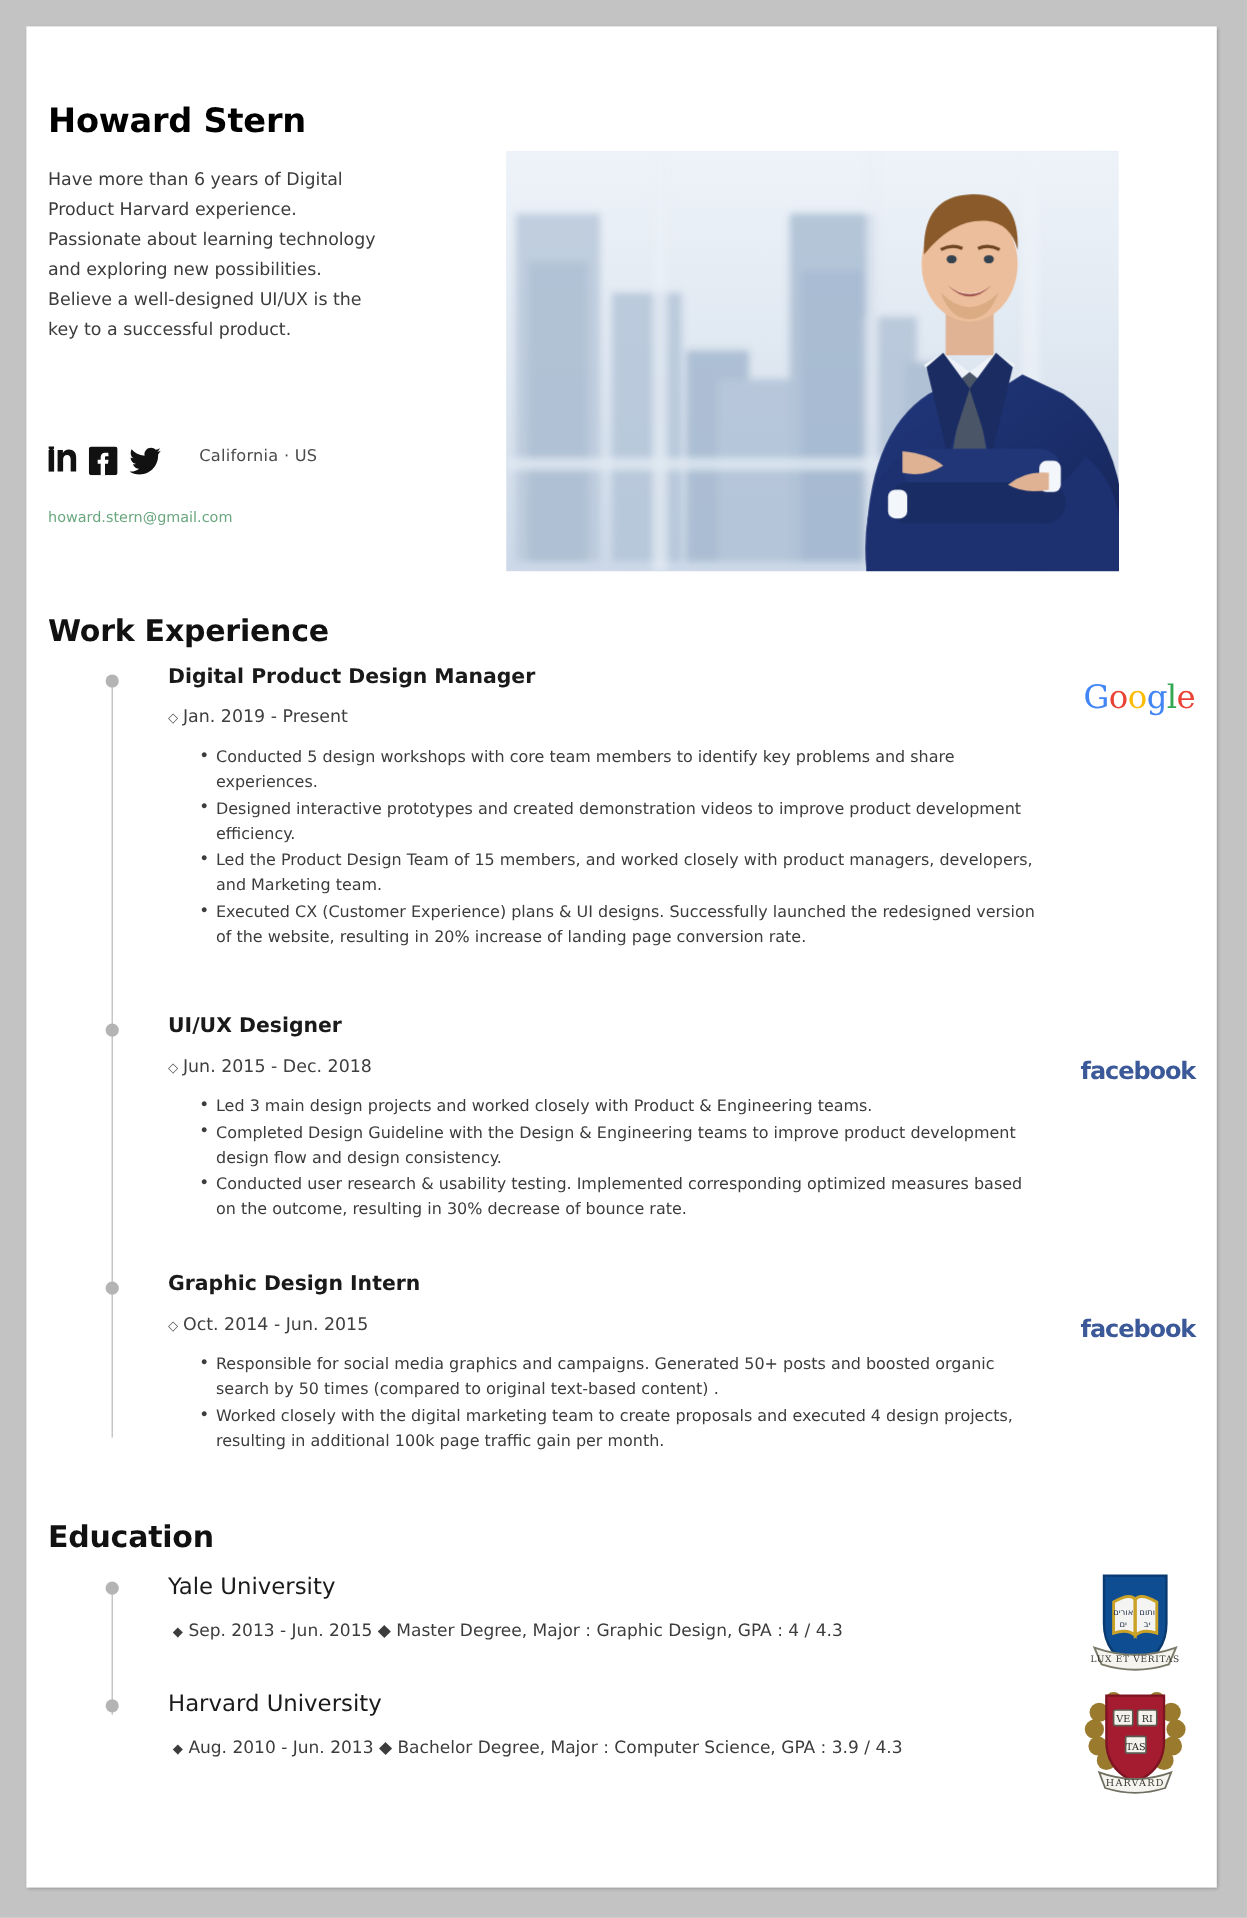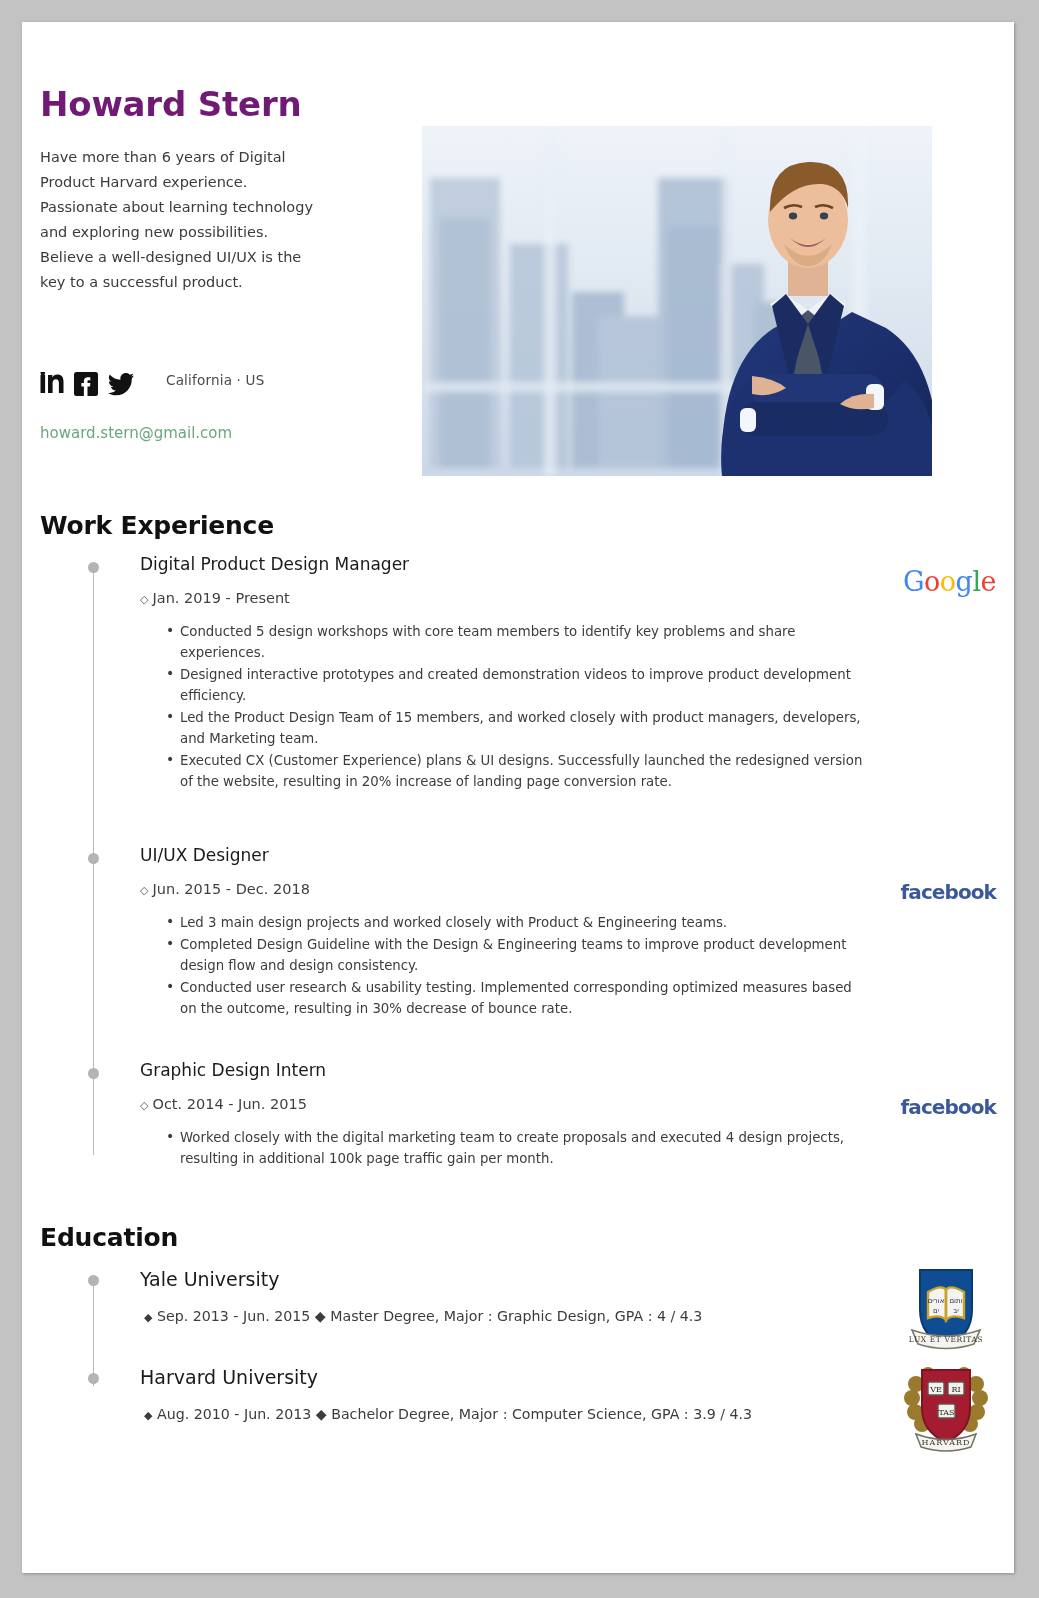--- a/index.html
+++ b/index.html
@@ -14,40 +14,40 @@
     width: 992px; height: 1551px;
     background: #ffffff;
     box-shadow: 1px 1px 3px rgba(0,0,0,.28);
     overflow: hidden;
   }
   .inner { position: absolute; left: 18px; top: 16px; width: 956px; }
 
   
   .header { position: relative; height: 375px; }
   .name {
-    font-size: 34px; font-weight: bold; color: #701a75;
+    font-size: 28px; font-weight: bold; color: #000000;
     letter-spacing: -0.2px; margin-top: 46px;
   }
   .summary {
     margin-top: 21px; font-size: 14.5px; line-height: 25px;
     color: #3b3b3b; width: 330px;
   }
   .social-row {
     position: absolute; left: 0; top: 288px;
     display: flex; 
   }
   .sicon { display: block; margin-right: 10px; }
   .sicon svg { display: block; }
   .location {
     font-size: 13.5px; color: #4a4a4a; margin-left: 22px;
     letter-spacing: .2px;
   }
   .email {
     position: absolute; left: 0; top: 340px;
-    font-size: 15px; color: #6aa77f; text-decoration: none;
+    font-size: 12px; color: #6aa77f; text-decoration: none;
   }
 
   
   .photo {
     position: absolute; left: 382px; top: 42px;
     width: 510px; height: 350px;
     overflow: hidden;
     background: linear-gradient(170deg,#e8eef5 0%, #d4dfeb 45%, #c5d3e3 100%);
   }
   .photo svg { display: block; width: 100%; height: 100%; }
@@ -68,21 +68,21 @@
     width: 1.4px; background: #b9b9b9;
   }
   .tl-item { position: relative; }
   .tl-item::before {
     content: ""; position: absolute;
     left: -52px; top: 8px;
     width: 11px; height: 11px; border-radius: 50%;
     background: #b4b4b4;
   }
   .job-title {
-    font-size: 17px; font-weight: normal; color: #1a1a1a;
+    font-size: 17px; font-weight: bold; color: #1a1a1a;
   }
   .job-date {
     margin-top: 16px; font-size: 14.5px; color: #3f3f3f;
   }
   .job-date .dia { font-size: 11px; color: #555; margin-right: 4px; }
   ul.bullets { margin-top: 15px; padding-left: 26px; list-style: none; }
   ul.bullets li {
     position: relative; font-size: 13.3px; line-height: 21px;
     color: #3c3c3c; margin-bottom: 1px; padding-left: 14px;
     max-width: 700px;
@@ -285,20 +285,21 @@
       </ul>
       <div class="logo fb-logo">facebook</div>
     </div>
 
     <div class="tl-item">
       <div class="job-title">Graphic Design Intern</div>
       <div class="job-date">
         <span class="dia">◇</span><span>Oct. 2014 - Jun. 2015</span>
       </div>
       <ul class="bullets">
+        <li>Responsible for social media graphics and campaigns. Generated 50+ posts and boosted organic search by 50 times (compared to original text-based content) .</li>
         <li>Worked closely with the digital marketing team to create proposals and executed 4 design projects, resulting in additional 100k page traffic gain per month.</li>
       </ul>
       <div class="logo fb-logo">facebook</div>
     </div>
   </div>
 
   <div class="section-title edu-head">Education</div>
 
   <div class="edu-timeline">
 

